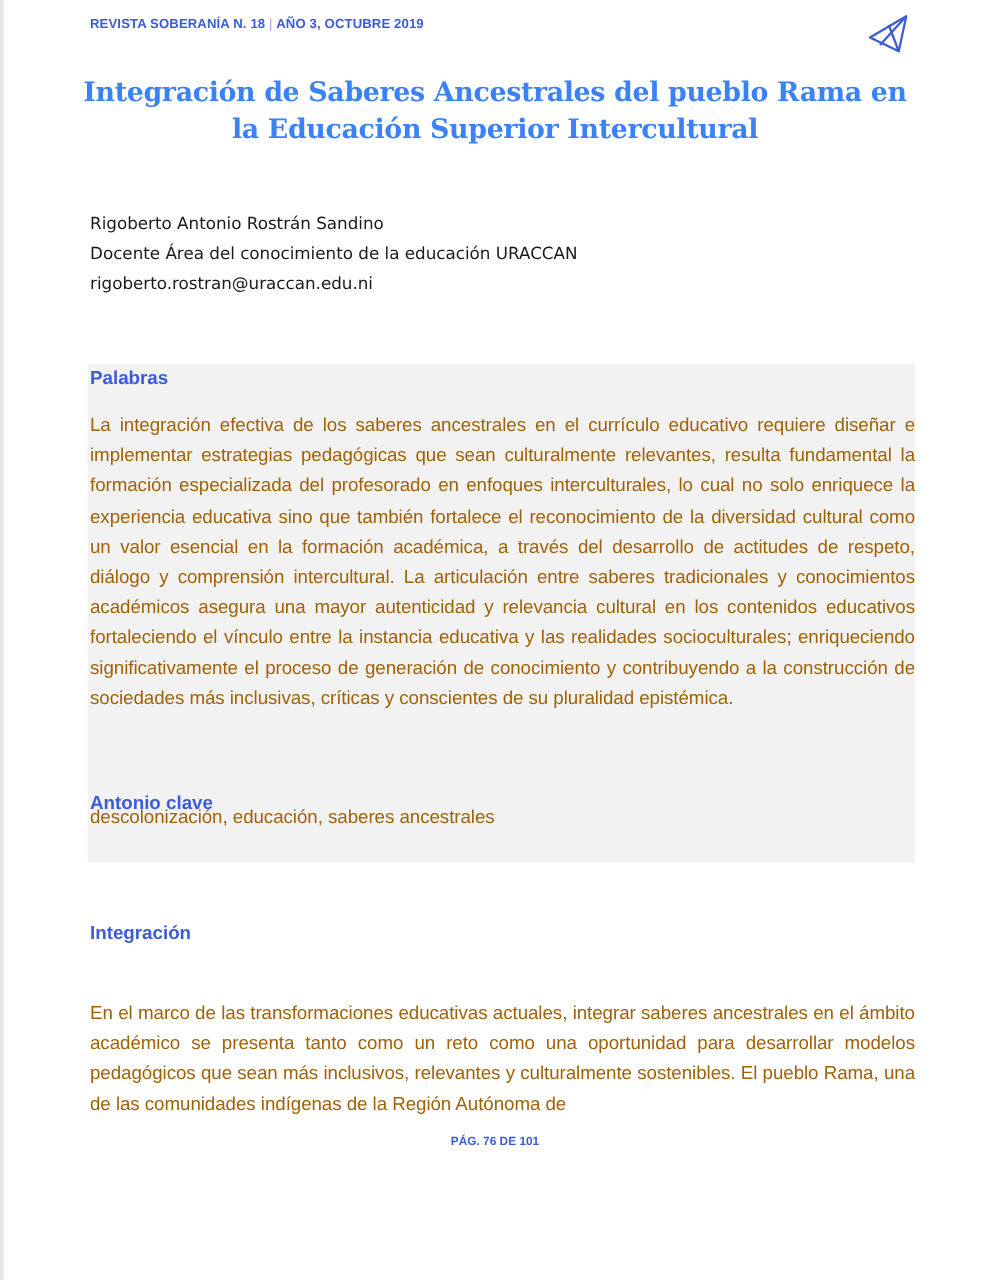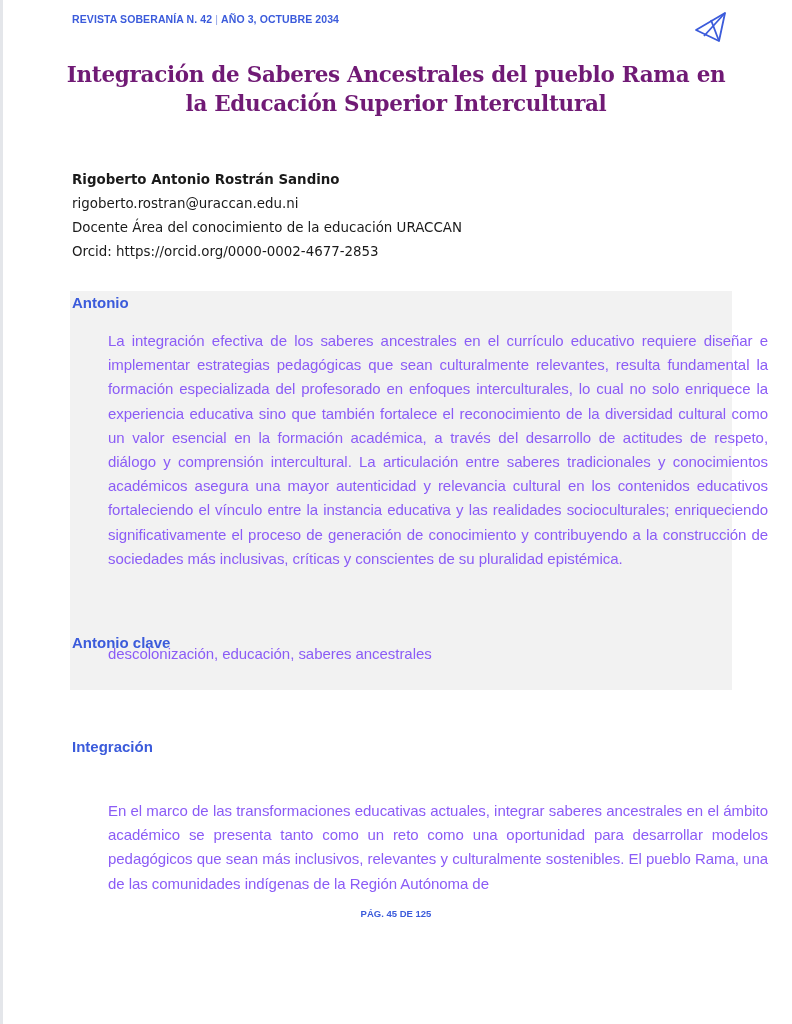--- a/index.html
+++ b/index.html
@@ -13,87 +13,85 @@
       font-size: 10.5px; font-weight: bold; color: #3b5bdb; letter-spacing: 0.1px;
     }
     .running-header .sep { color: #8fa0e6; font-weight: normal; margin: 0 3px; }
 
     .logo { position: absolute; left: 692px; top: 10px; width: 36px; height: 34px; }
 
     .title {
       position: absolute; left: 60px; top: 60px; width: 672px;
       text-align: center;
       font-family: "DejaVu Serif", "Liberation Serif", serif;
-      font-weight: bold; font-size: 21.5px; line-height: 29px; color: #701a75;
+      font-weight: bold; font-size: 21.5px; line-height: 29px; color: #3b82f6;
       letter-spacing: -0.3px;
     }
 
     .author-block { position: absolute; left: 72px; top: 168px; width: 660px; font-size: 13.4px; line-height: 24px; }
-    .author-name { font-weight: bold; }
+    .author-name { font-weight: normal; }
     .author-line { display: block; }
 
     .abstract-box {
       position: absolute; left: 70px; top: 291px; width: 662px; height: 399px;
       background: #f2f2f2;
     }
     .section-heading {
       position: absolute; left: 72px;
       font-family: "Liberation Sans", sans-serif;
       font-weight: bold; font-size: 15px; color: #3b5bdb;
     }
     .body-text {
       position: absolute; left: 72px; width: 660px;
       font-family: "Liberation Sans", sans-serif;
-      font-size: 15px; line-height: 24.2px; text-align: justify; color: #8b5cf6;
+      font-size: 15px; line-height: 24.2px; text-align: justify; color: #a16207;
       letter-spacing: -0.05px;
-      margin-left: 36px;
     }
     .resumen-heading { top: 294px; }
     .resumen-text { top: 329px; }
     .keywords-heading { top: 634px; }
     .keywords-text { top: 642px; }
     .intro-heading { top: 738px; }
     .intro-text { top: 799px; }
 
     .footer {
       position: absolute; left: 0; top: 908px; width: 792px; text-align: center;
       font-family: "Liberation Sans", sans-serif;
       font-size: 9.5px; font-weight: bold; color: #3b5bdb;
     }
   </style>
 </head>
 <body>
 
 <div class="page-edge"></div>
 
 <div class="running-header">
-  <span>REVISTA SOBERANÍA N. 42</span><span class="sep">|</span><span>AÑO 3, OCTUBRE 2034</span>
+  <span>REVISTA SOBERANÍA N. 18</span><span class="sep">|</span><span>AÑO 3, OCTUBRE 2019</span>
 </div>
 
 <div class="logo">
   <svg width="36" height="34" viewBox="0 0 36 34" fill="none" stroke="#3b5bdb" stroke-width="1.8" stroke-linejoin="round">
     <polygon points="33,3 27,31 4,20"></polygon>
     <line x1="19" y1="10" x2="27" y2="31"></line>
     <line x1="12" y1="26" x2="33" y2="3"></line>
   </svg>
 </div>
 
 <h1 class="title">Integración de Saberes Ancestrales del pueblo Rama en la Educación Superior Intercultural</h1>
 
 <div class="author-block">
   <span class="author-line author-name">Rigoberto Antonio Rostrán Sandino</span>
+  <span class="author-line">Docente Área del conocimiento de la educación URACCAN</span>
   <span class="author-line">rigoberto.rostran@uraccan.edu.ni</span>
-  <span class="author-line">Docente Área del conocimiento de la educación URACCAN</span>
-  <span class="author-line">Orcid: https://orcid.org/0000-0002-4677-2853</span>
 </div>
 
 <div class="abstract-box"></div>
 
-<h2 class="section-heading resumen-heading">Antonio</h2>
+<h2 class="section-heading resumen-heading">Palabras</h2>
 <p class="body-text resumen-text">La integración efectiva de los saberes ancestrales en el currículo educativo requiere diseñar e implementar estrategias pedagógicas que sean culturalmente relevantes, resulta fundamental la formación especializada del profesorado en enfoques interculturales, lo cual no solo enriquece la experiencia educativa sino que también fortalece el reconocimiento de la diversidad cultural como un valor esencial en la formación académica, a través del desarrollo de actitudes de respeto, diálogo y comprensión intercultural. La articulación entre saberes tradicionales y conocimientos académicos asegura una mayor autenticidad y relevancia cultural en los contenidos educativos fortaleciendo el vínculo entre la instancia educativa y las realidades socioculturales; enriqueciendo significativamente el proceso de generación de conocimiento y contribuyendo a la construcción de sociedades más inclusivas, críticas y conscientes de su pluralidad epistémica.</p>
 
 <h2 class="section-heading keywords-heading">Antonio clave</h2>
 <p class="body-text keywords-text">descolonización, educación, saberes ancestrales</p>
 
 <h2 class="section-heading intro-heading">Integración</h2>
 <p class="body-text intro-text">En el marco de las transformaciones educativas actuales, integrar saberes ancestrales en el ámbito académico se presenta tanto como un reto como una oportunidad para desarrollar modelos pedagógicos que sean más inclusivos, relevantes y culturalmente sostenibles. El pueblo Rama, una de las comunidades indígenas de la Región Autónoma de</p>
 
-<div class="footer">PÁG. 45 DE 125</div>
+<div class="footer">PÁG. 76 DE 101</div>
 
 </body></html>

